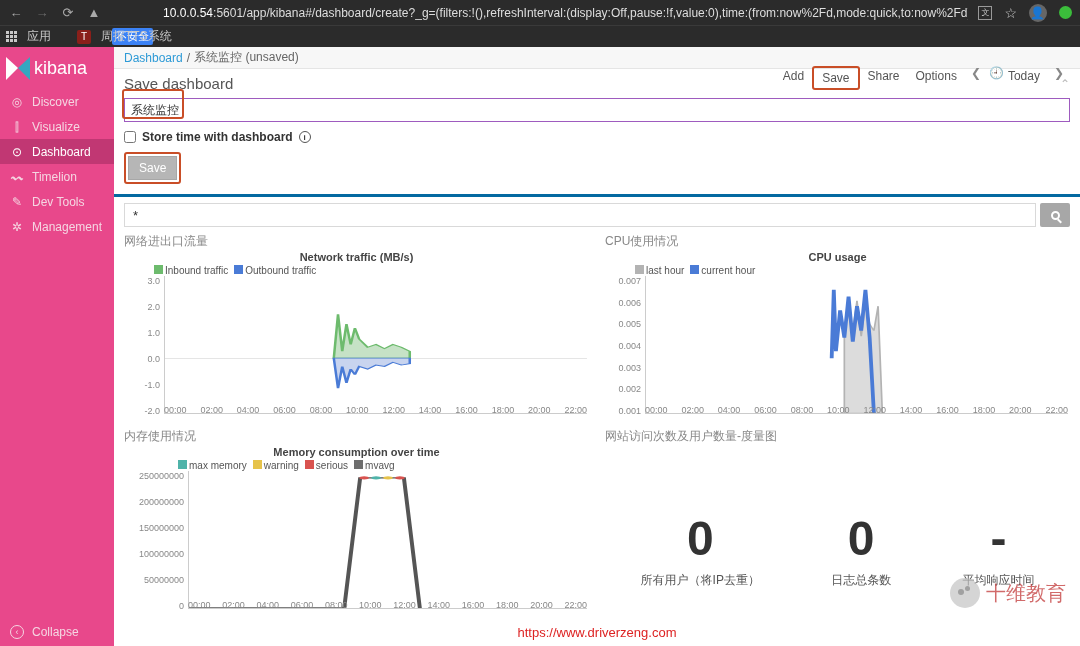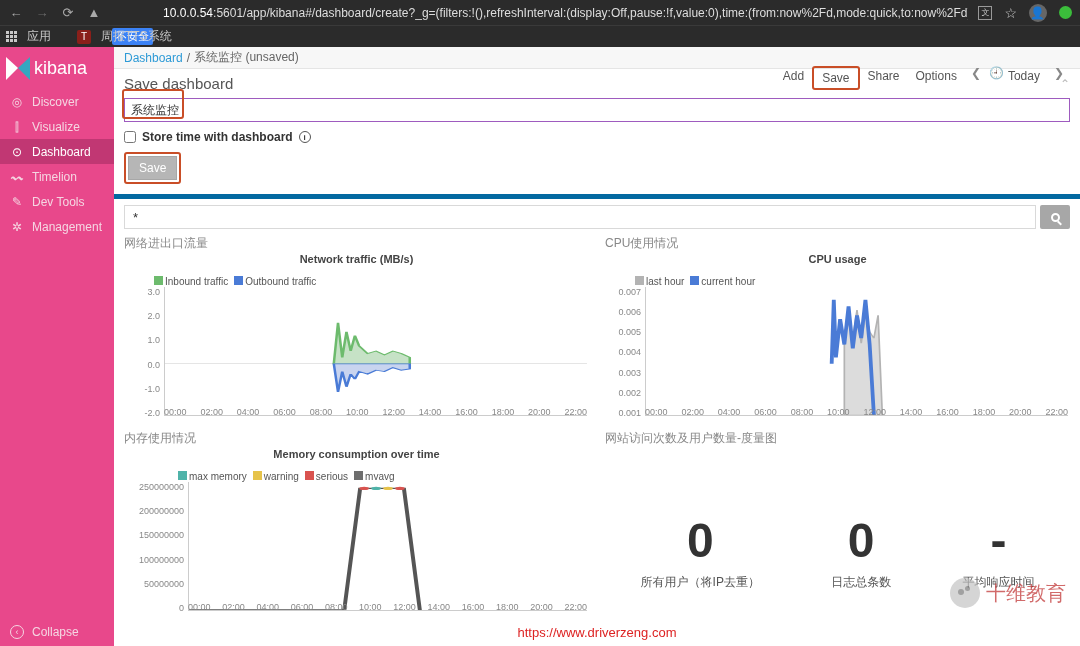--- a/index.html
+++ b/index.html
@@ -40,21 +40,21 @@
   .workspace { position:absolute; top:47px; left:114px; right:0; bottom:0; background:#fff; display:flex; flex-direction:column; }
   .topbar { height:22px; background:#f7f7f7; border-bottom:1px solid #e5e5e5; display:flex; align-items:center; font-size:12px; color:#666; padding:0 10px;}
   .topbar .crumb-link { color:#2d9ad6;}
   .topbar .sep { margin:0 4px;}
   .topbar .right { margin-left:auto; display:flex; align-items:flex-start; gap:0; color:#555;margin-top:40px;}
   .topbar .btn { padding:3px 8px; cursor:pointer;}
   .topbar .btn.save { border:2px solid #c94e27; border-radius:3px;}
   .topbar .time-chev{padding:0 6px;color:#888;}
   .topbar .clock{margin:0 2px;}
 
-  .save-panel { padding:6px 10px 10px 10px; border-bottom:5px solid #0369a1;}
+  .save-panel { padding:6px 10px 10px 10px; border-bottom:3px solid #0369a1;}
   .save-panel .title-row{display:flex;align-items:center;}
   .save-panel h2 {font-size:15px; font-weight:400; color:#555;}
   .save-panel .ttl-caret{margin-left:auto; color:#bbb; font-size:12px;}
   .dash-name { margin-top:6px; width:100%; height:24px; border:1px solid #9e5bbf; padding:0 6px; font-size:12px; color:#333; outline:none;}
   .name-wrap{position:relative;}
   .name-wrap .hl{position:absolute;left:-2px;top:-3px;width:62px;height:30px;border:2px solid #c94e27;border-radius:3px;pointer-events:none;}
   .store-row { margin-top:8px; display:flex; align-items:center; gap:6px; font-size:12px; color:#333;}
   .info-ic{width:12px;height:12px;border:1px solid #555;border-radius:50%;font-size:8px;display:flex;align-items:center;justify-content:center;font-weight:bold;}
   .save-btn-wrap{padding:2px; border:2px solid #c94e27; border-radius:3px; display:inline-block; margin-top:8px;}
   .save-btn { background:#b6b6b6; border:1px solid #a7a7a7; color:#fff; font-size:12px; padding:4px 10px; cursor:pointer;}
@@ -62,21 +62,21 @@
   .search-row { padding:6px 10px; display:flex; gap:4px;}
   .search-row input { flex:1; height:24px; border:1px solid #d9d9d9; padding:0 8px; font-size:13px; color:#333;}
   .search-row .go { width:30px; height:24px; background:#a7a7a7; display:flex; align-items:center; justify-content:center; color:#fff; font-size:13px; border-radius:2px;}
   .mag{display:inline-block;width:9px;height:9px;border:2px solid #fff;border-radius:50%;position:relative;}
   .mag::after{content:"";position:absolute;right:-4px;bottom:-4px;width:5px;height:2px;background:#fff;transform:rotate(45deg);}
 
   .dash-grid { flex:1; display:grid; grid-template-columns:1fr 1fr; grid-template-rows:195px 195px; gap:0 16px; padding:0 10px;}
   .panel { display:flex; flex-direction:column;}
   .panel-title { font-size:12px; color:#888; height:18px;}
   .chart-title { text-align:center; font-size:11px; color:#444; font-weight:bold;}
-  .legend { display:flex; gap:6px; justify-content:flex-start; font-size:10px; color:#555; margin-left:30px; margin-top:11px;}
+  .legend { display:flex; gap:6px; justify-content:flex-start; font-size:10px; color:#555; margin-left:30px; margin-top:2px;}
   .legend .sw{width:9px;height:9px;display:inline-block;margin-right:2px;}
   .chart-area{position:relative; flex:1;}
   .yaxis{position:absolute;left:0;top:0;bottom:12px;width:36px;display:flex;flex-direction:column;justify-content:space-between;align-items:flex-end;font-size:9px;color:#888;}
   .yaxis.wide{width:60px;}
   .xaxis{position:absolute;left:40px;right:2px;bottom:11px;height:12px;display:flex;justify-content:space-between;font-size:9px;color:#888;}
   .plot{position:absolute;left:40px;right:2px;top:0;bottom:14px;border-left:1px solid #ccc;border-bottom:1px solid #ccc;}
   .plot.wide{left:64px;}
   svg.lines{width:100%;height:100%;}
 
   .metrics { display:flex; justify-content:space-around; align-items:center; flex:1; padding-top:30px;}

